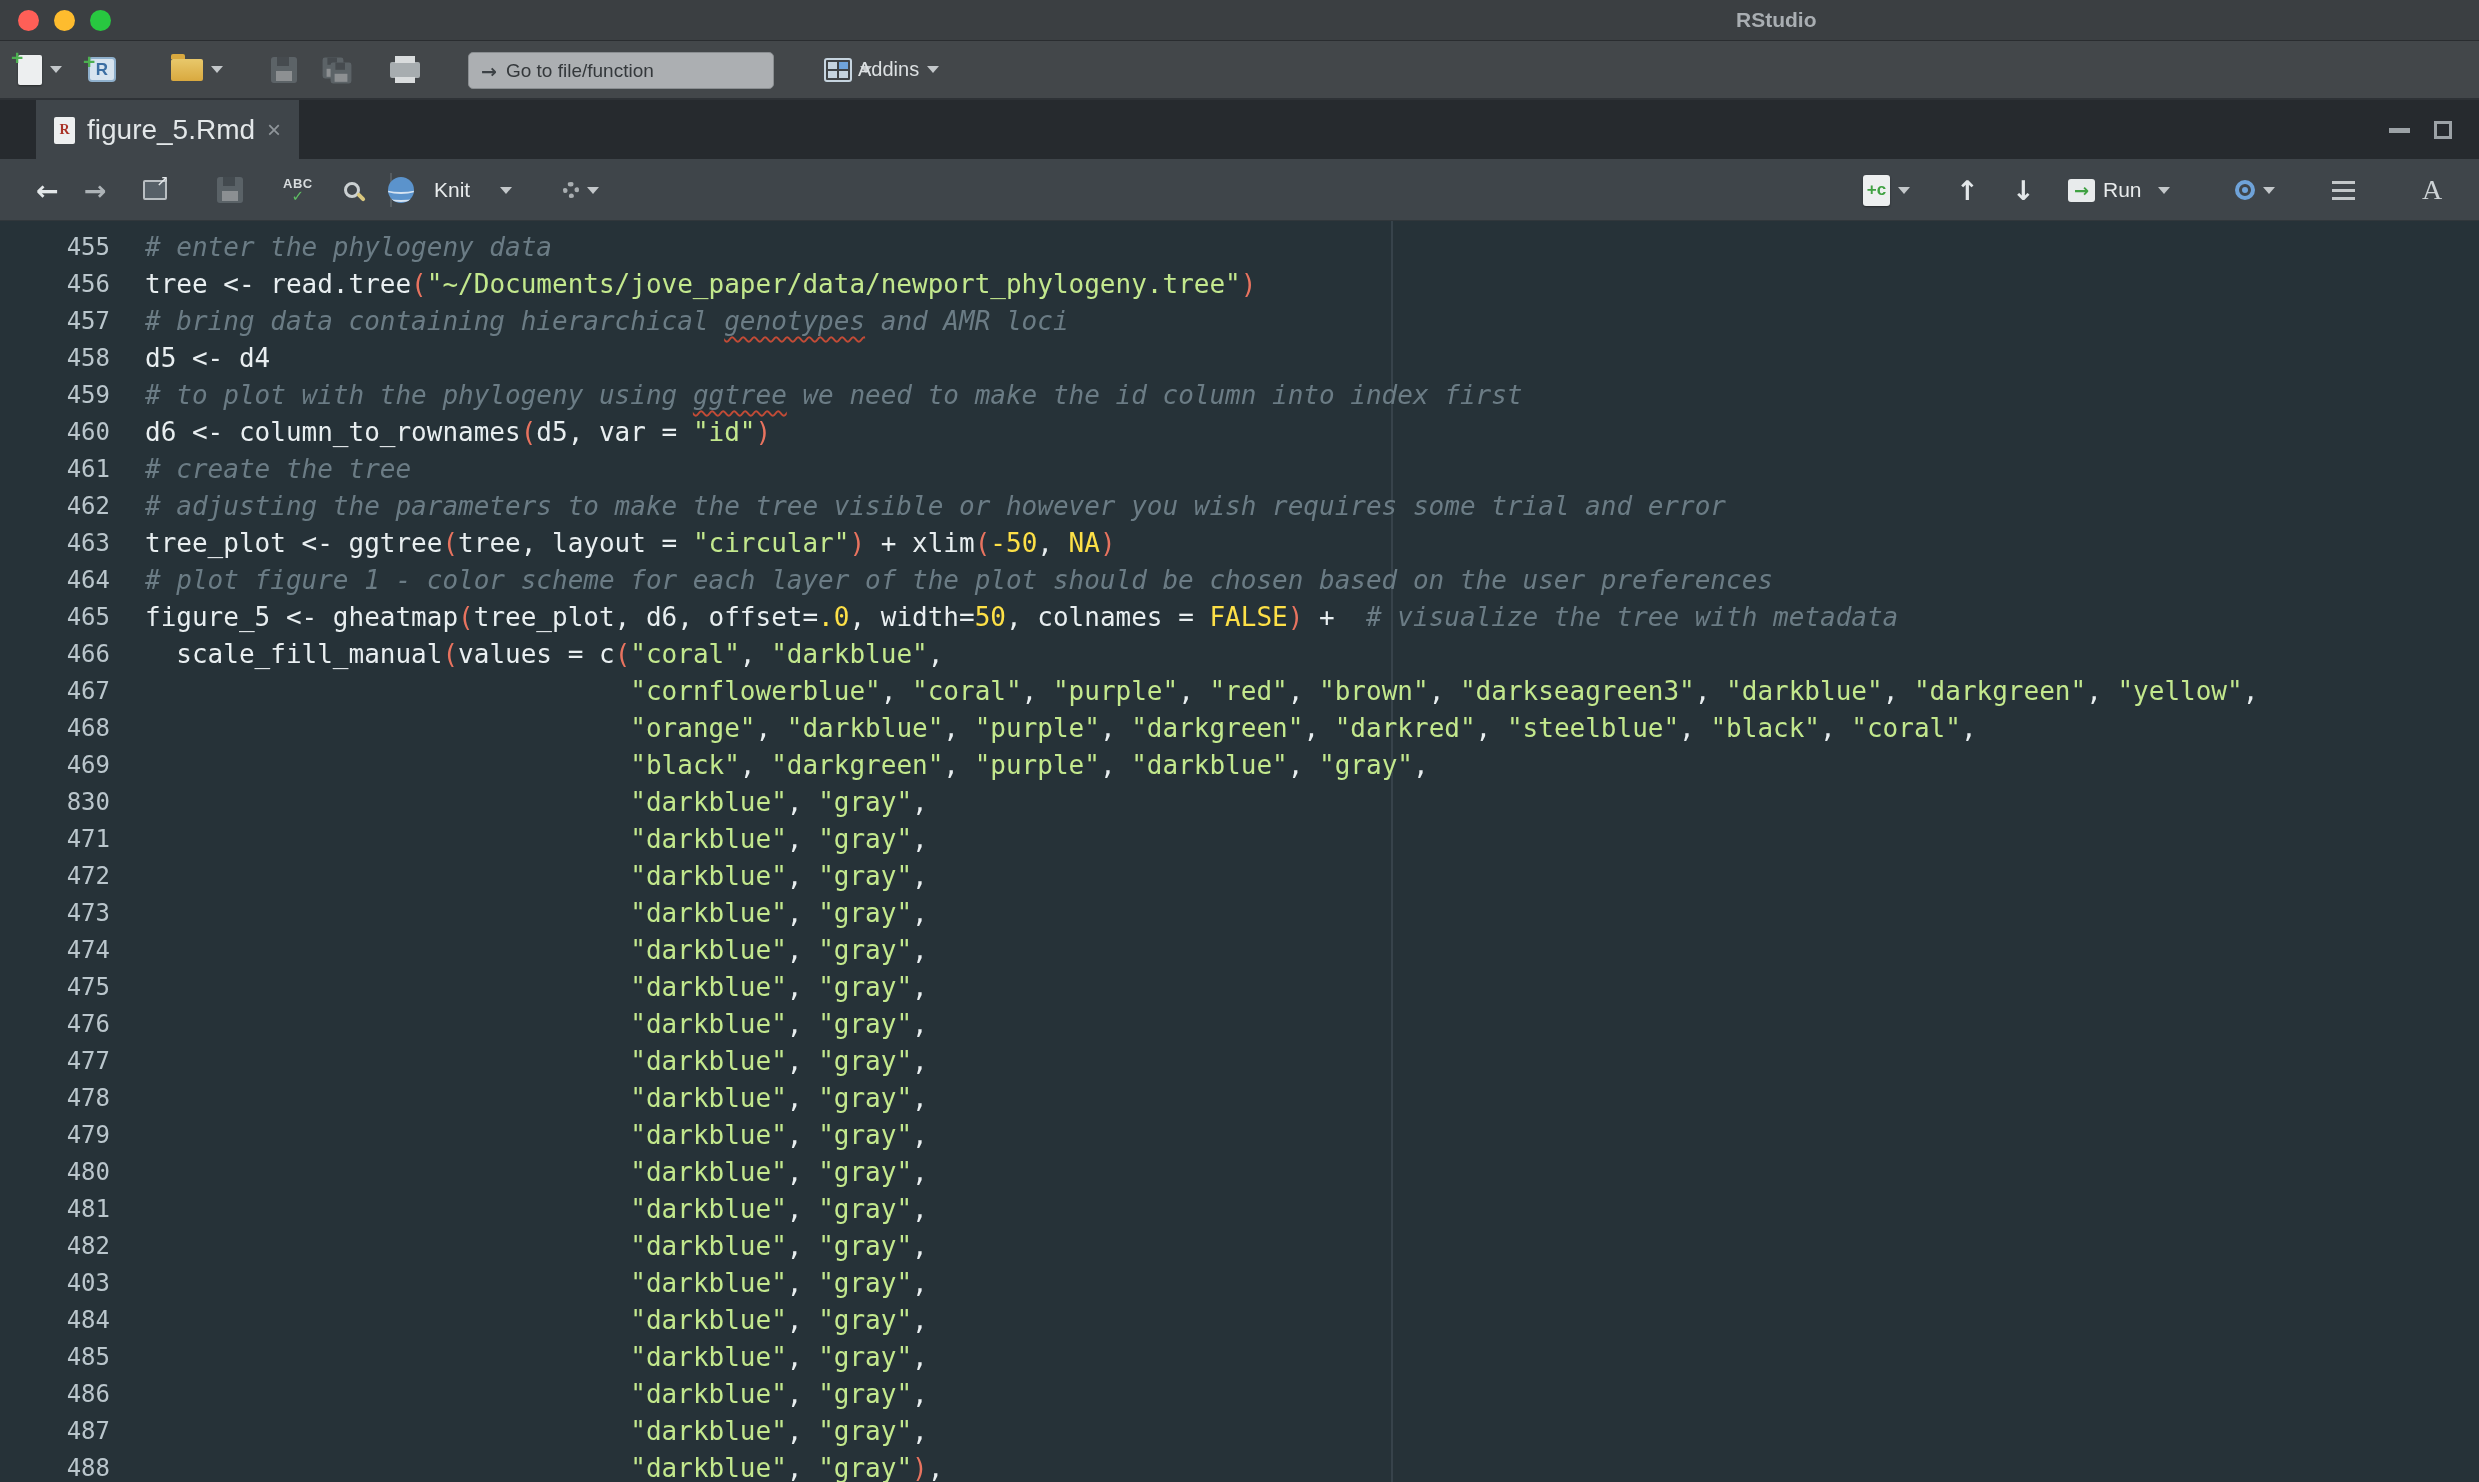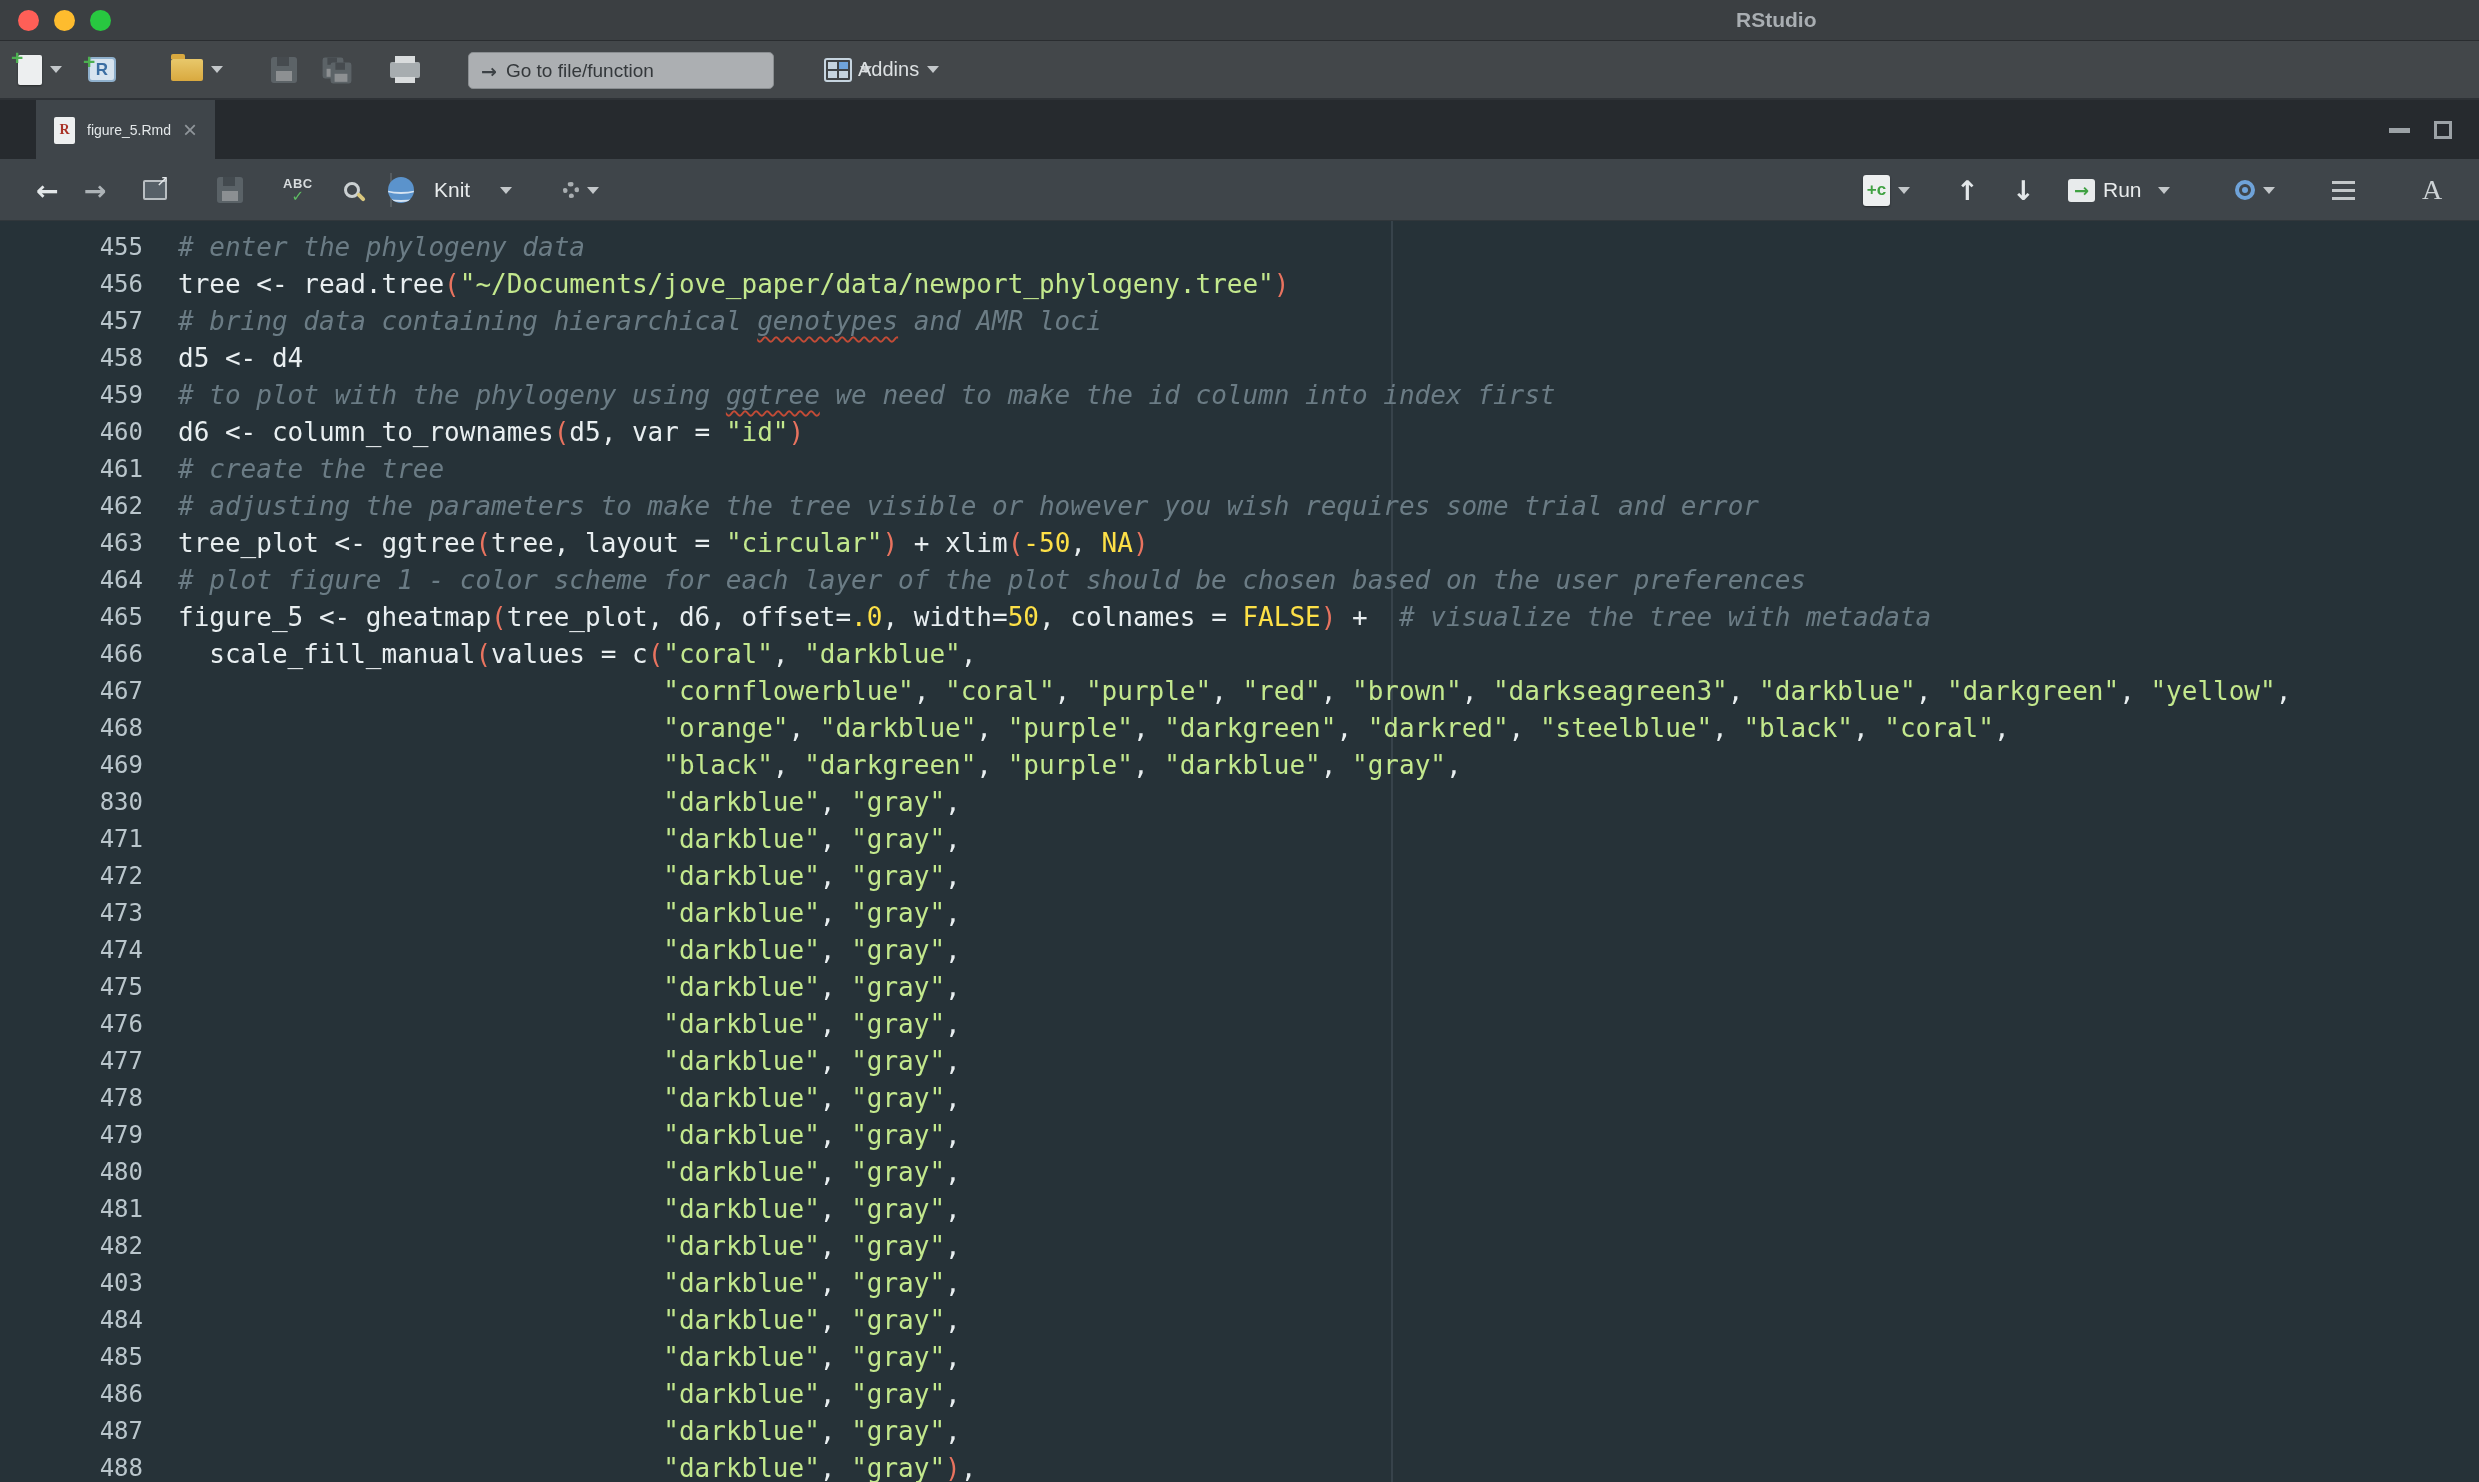--- a/index.html
+++ b/index.html
@@ -42,21 +42,21 @@
   .grid-icon { width:28px; height:24px; border:2px solid #C6D4DF; border-radius:3px; display:grid; grid-template-columns:1fr 1fr; grid-template-rows:1fr 1fr; gap:2px; padding:2px; background:#3F4346; }
   .grid-icon i { background:#C6D4DF; }
   .grid-icon i.blue { background:#6FA3D9; }
   .addins-label { color:#DCE0E2; font-size:20px; }
 
   
   .tabstrip { position:absolute; top:100px; left:0; right:0; height:60px; background:#262A2E; }
   .tab { position:absolute; left:36px; top:0; height:60px; background:#3F454A; display:flex; align-items:center; padding:0 18px; gap:12px; }
   .rmdicon { width:21px; height:27px; background:#EDEFF0; border-radius:2px; display:flex; align-items:center; justify-content:center; }
   .rmdicon span { color:#A93226; font-weight:bold; font-size:14px; font-family:"Liberation Serif",serif; }
-  .tab-label { color:#E3E7E9; font-size:14px; }
+  .tab-label { color:#E3E7E9; font-size:28px; }
   .tab-close { color:#8F959A; font-size:24px; line-height:24px; }
   .pane-btns { position:absolute; right:28px; top:0; height:60px; display:flex; gap:24px; align-items:center; }
   .min-icon { width:21px; height:5px; background:#9CA2A6; }
   .max-icon { width:18px; height:18px; border:3px solid #9CA2A6; }
 
   
   .edbar { position:absolute; top:159px; left:0; right:0; height:62px; background:#3F454A; border-bottom:1px solid #31373B; }
   .eb { position:absolute; top:0; height:62px; display:flex; align-items:center; gap:8px; }
   .glyph { font-family:"DejaVu Sans",sans-serif; font-size:27px; font-weight:bold; color:#E3E7E9; }
   .glyph.dimmer { color:#ADB3B7; }
@@ -78,21 +78,21 @@
   .run-icon span { font-family:"DejaVu Sans",sans-serif; color:#3FA142; font-weight:bold; font-size:18px; }
   .pub { width:20px; height:20px; border:4px solid #6FA3D9; border-radius:50%; position:relative; }
   .pub::after { content:""; position:absolute; left:3px; top:3px; width:6px; height:6px; background:#6FA3D9; border-radius:50%; }
   .outline-icon { display:flex; flex-direction:column; gap:5px; }
   .outline-icon i { width:23px; height:3px; background:#C3C7C9; }
   .letterA { font-family:"Liberation Serif",serif; font-size:28px; color:#CDD2D5; }
 
   
   .code { position:absolute; top:221px; left:0; right:0; bottom:0; background:#263238; font-family:"DejaVu Sans Mono",monospace; font-size:26px; padding-top:8px; overflow:hidden; }
   .marginline { position:absolute; left:1391px; top:0; bottom:0; width:2px; background:#37434B; }
-  .code-line { display:flex; height:37px; line-height:37px; white-space:pre; position:relative;margin-left:33px; }
+  .code-line { display:flex; height:37px; line-height:37px; white-space:pre; position:relative; }
   .lnum { width:135px; padding-right:25px; text-align:right; color:#BAC6CC; font-size:24px; flex:0 0 auto; }
   .ltext { padding-left:10px; }
   .sg-txt { color:#E8EEF0; }
   .sg-com { color:#6B7C85; font-style:italic; }
   .sg-sq  { color:#6B7C85; font-style:italic; text-decoration:underline; text-decoration-style:wavy; text-decoration-color:#C34B36; text-decoration-thickness:2px; text-underline-offset:6px; }
   .sg-str { color:#C3E88D; }
   .sg-num { color:#fde047; }
   .sg-par { color:#E8735F; }
 </style>
 </head>

